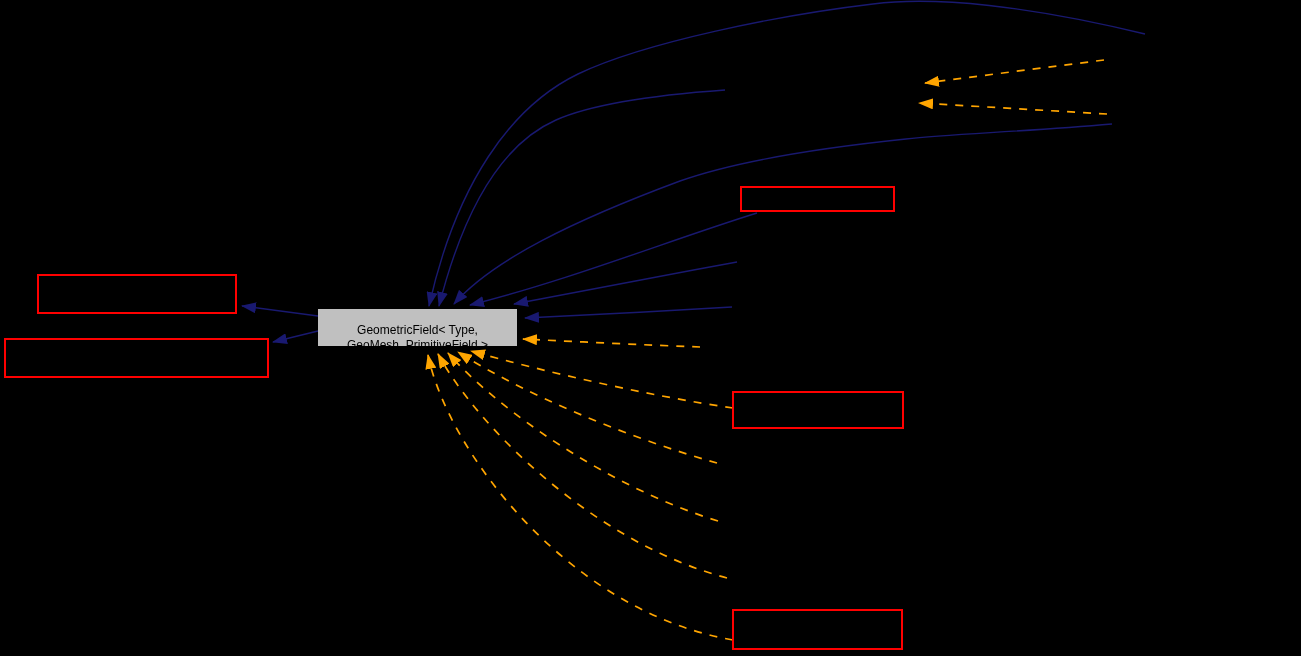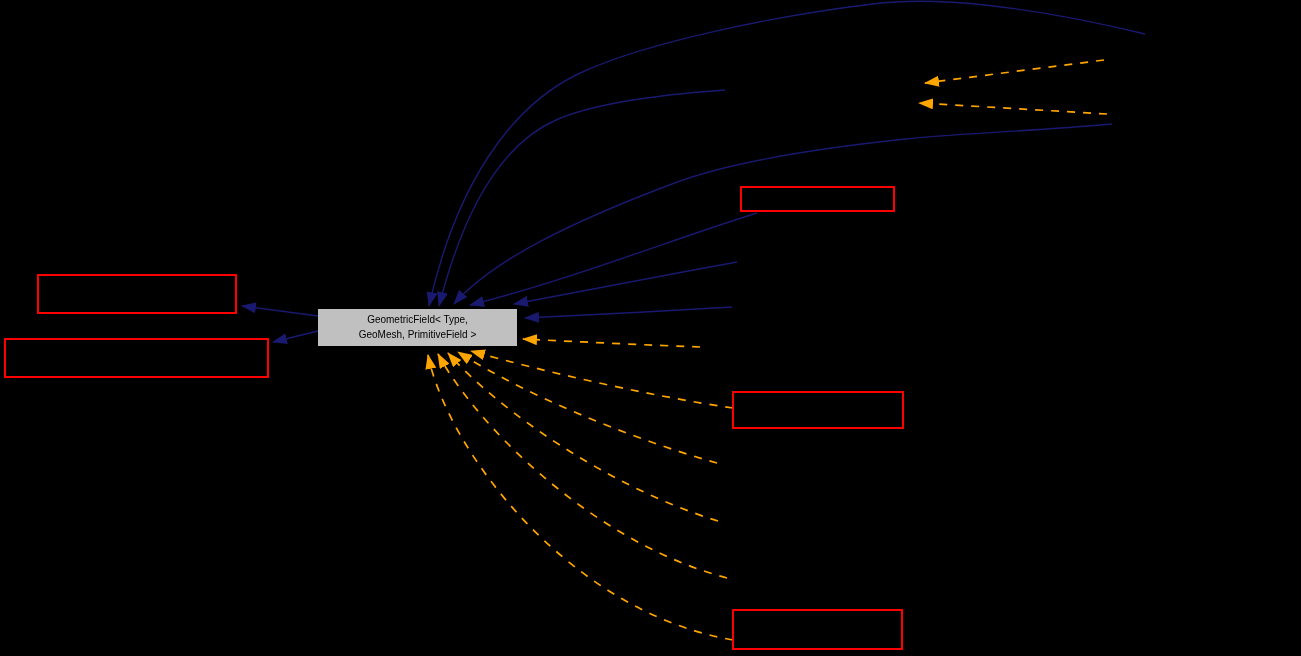--- a/index.html
+++ b/index.html
@@ -13,23 +13,23 @@
   .canvas svg{position:absolute;left:0;top:0;}
   .edge-blue{fill:none;stroke:#191970;stroke-width:1.4;}
   .edge-orange{fill:none;stroke:#ffa500;stroke-width:1.7;stroke-dasharray:8 8;}
   .red-box{fill:none;stroke:#ff0000;stroke-width:2;}
   .central-node{
     position:absolute;
     left:318px;top:309px;
     width:199px;height:37px;
     background:#c0c0c0;
     color:#000000;
-    font-size:10px;line-height:15px;
+    font-size:12px;line-height:15px;
     text-align:center;
-    padding-top:3px;
+    padding-top:14px;
     box-sizing:border-box;
     cursor:pointer;
   }
 </style>
 </head>
 <body>
 
 <div class="canvas">
 
   <svg width="1301" height="656" viewBox="0 0 1301 656">

